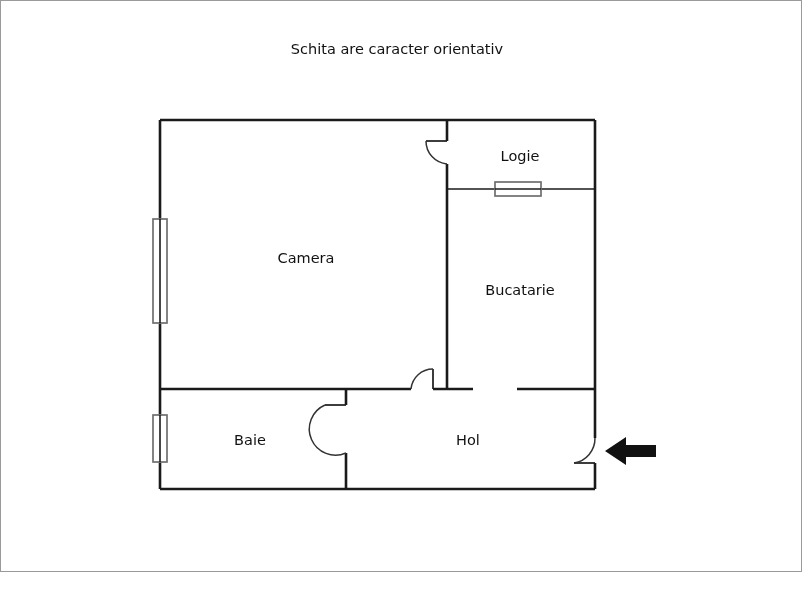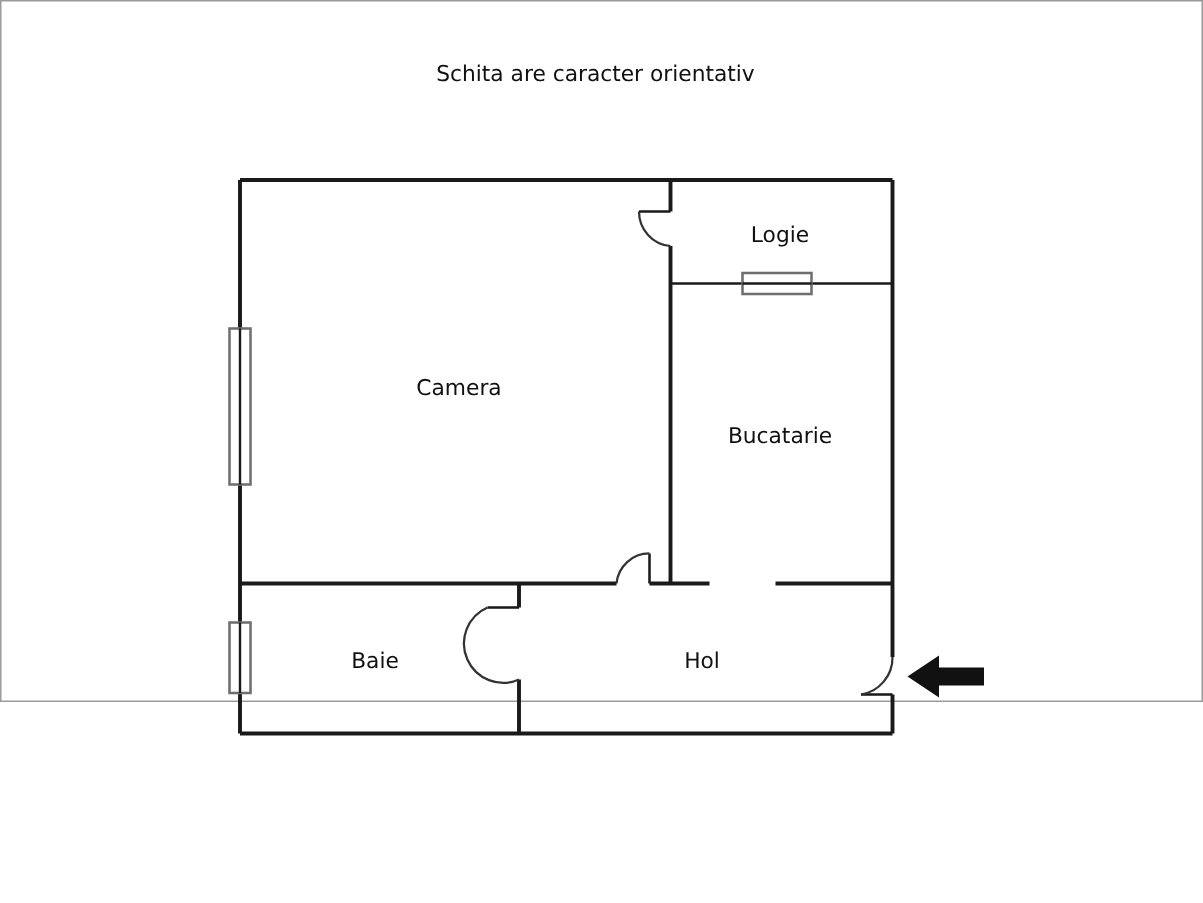--- a/index.html
+++ b/index.html
@@ -10,21 +10,21 @@
   }
   body {
     width: 802px;
     height: 602px;
     font-family: "DejaVu Sans", sans-serif;
     overflow: hidden;
   }
   #page {
     position: relative;
     width: 802px;
-    height: 468px;
+    height: 572px;
     box-sizing: border-box;
     background: #ffffff;
     border: 1px solid #9a9a9a;
   }
   #plan-svg {
     position: absolute;
     left: 0;
     top: 0;
     width: 800px;
     height: 600px;

